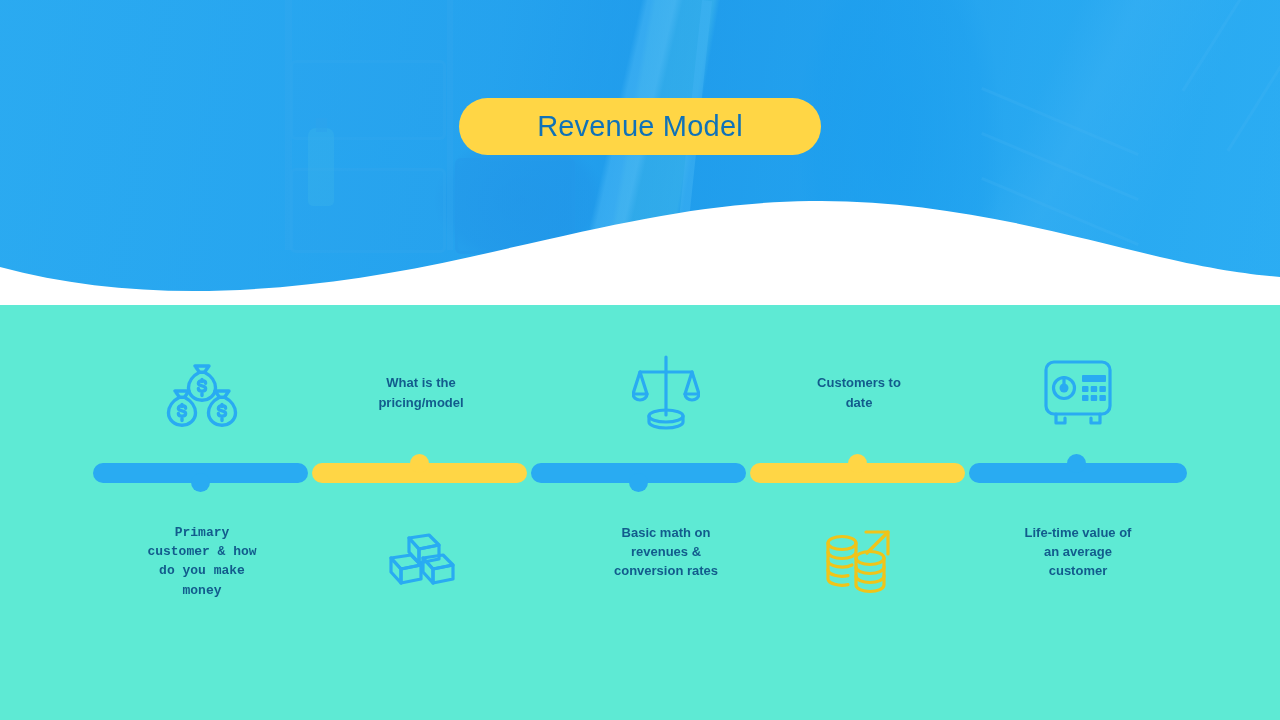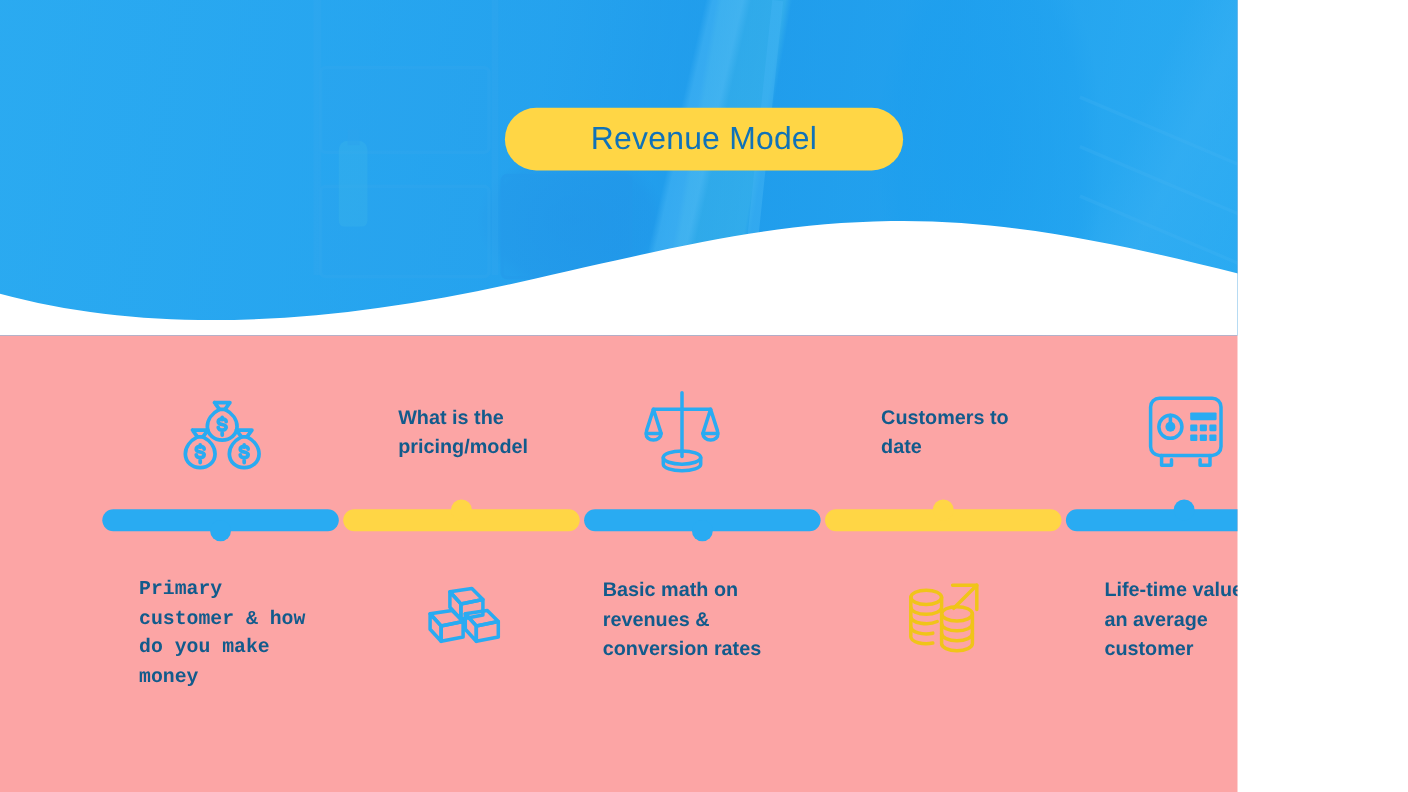--- a/index.html
+++ b/index.html
@@ -7,23 +7,23 @@
   html, body {
     width: 1280px;
     height: 720px;
     overflow: hidden;
     background: #ffffff;
     font-family: "Liberation Sans", sans-serif;
   }
 
   .slide {
     position: relative;
-    width: 1125px;
+    width: 1280px;
     height: 720px;
-    background: #fca5a5;
+    background: #5eead4;
     overflow: hidden;
   }
 
   
   .header {
     position: absolute;
     top: 0; left: 0;
     width: 1280px;
     height: 305px;
     overflow: hidden;
@@ -142,23 +142,24 @@
     position: absolute;
     top: 185px; left: 0;
     width: 218px;
     height: 150px;
     display: flex;
     align-items: flex-start;
     justify-content: center;
     padding-top: 8px;
   }
   .label {
-    font-size: 18px;
+    font-size: 13px;
     font-weight: bold;
     color: #125B8C;
+    text-align: center;
     line-height: 1.48;
     white-space: pre-line;
   }
   .icon-wrap { display: flex; align-items: center; justify-content: center; }
 </style>
 </head>
 <body>
 
 <div class="slide">
 
@@ -252,21 +253,21 @@
             <path d="M16 39 L16 53 L36 49 L36 35 Z"></path>
             <path d="M6 28 L6 42 L16 53 L16 39 Z"></path>
             <path d="M38 28 L58 25 L68 35 L48 39 Z"></path>
             <path d="M48 39 L48 53 L68 49 L68 35 Z"></path>
             <path d="M38 28 L38 42 L48 53 L48 39 Z"></path>
           </svg>
         </span>
       </div>
     </div>
 
-    <div class="col" style="left:418px;text-decoration:underline;">
+    <div class="col" style="left:464px;text-decoration:underline;">
       <div class="top-slot">
         <span class="icon-wrap">
           <svg width="68" height="78" viewBox="0 0 68 78" fill="none" stroke="#29ABF2" stroke-width="3.2" stroke-linecap="round" stroke-linejoin="round">
             <path d="M34 3 v58"></path>
             <path d="M8 18 h52"></path>
             <path d="M8 18 L1 40 h14 Z"></path>
             <path d="M1 40 a7 6 0 0 0 14 0"></path>
             <path d="M60 18 L53 40 h14 Z"></path>
             <path d="M53 40 a7 6 0 0 0 14 0"></path>
             <ellipse cx="34" cy="62" rx="17" ry="6"></ellipse>

